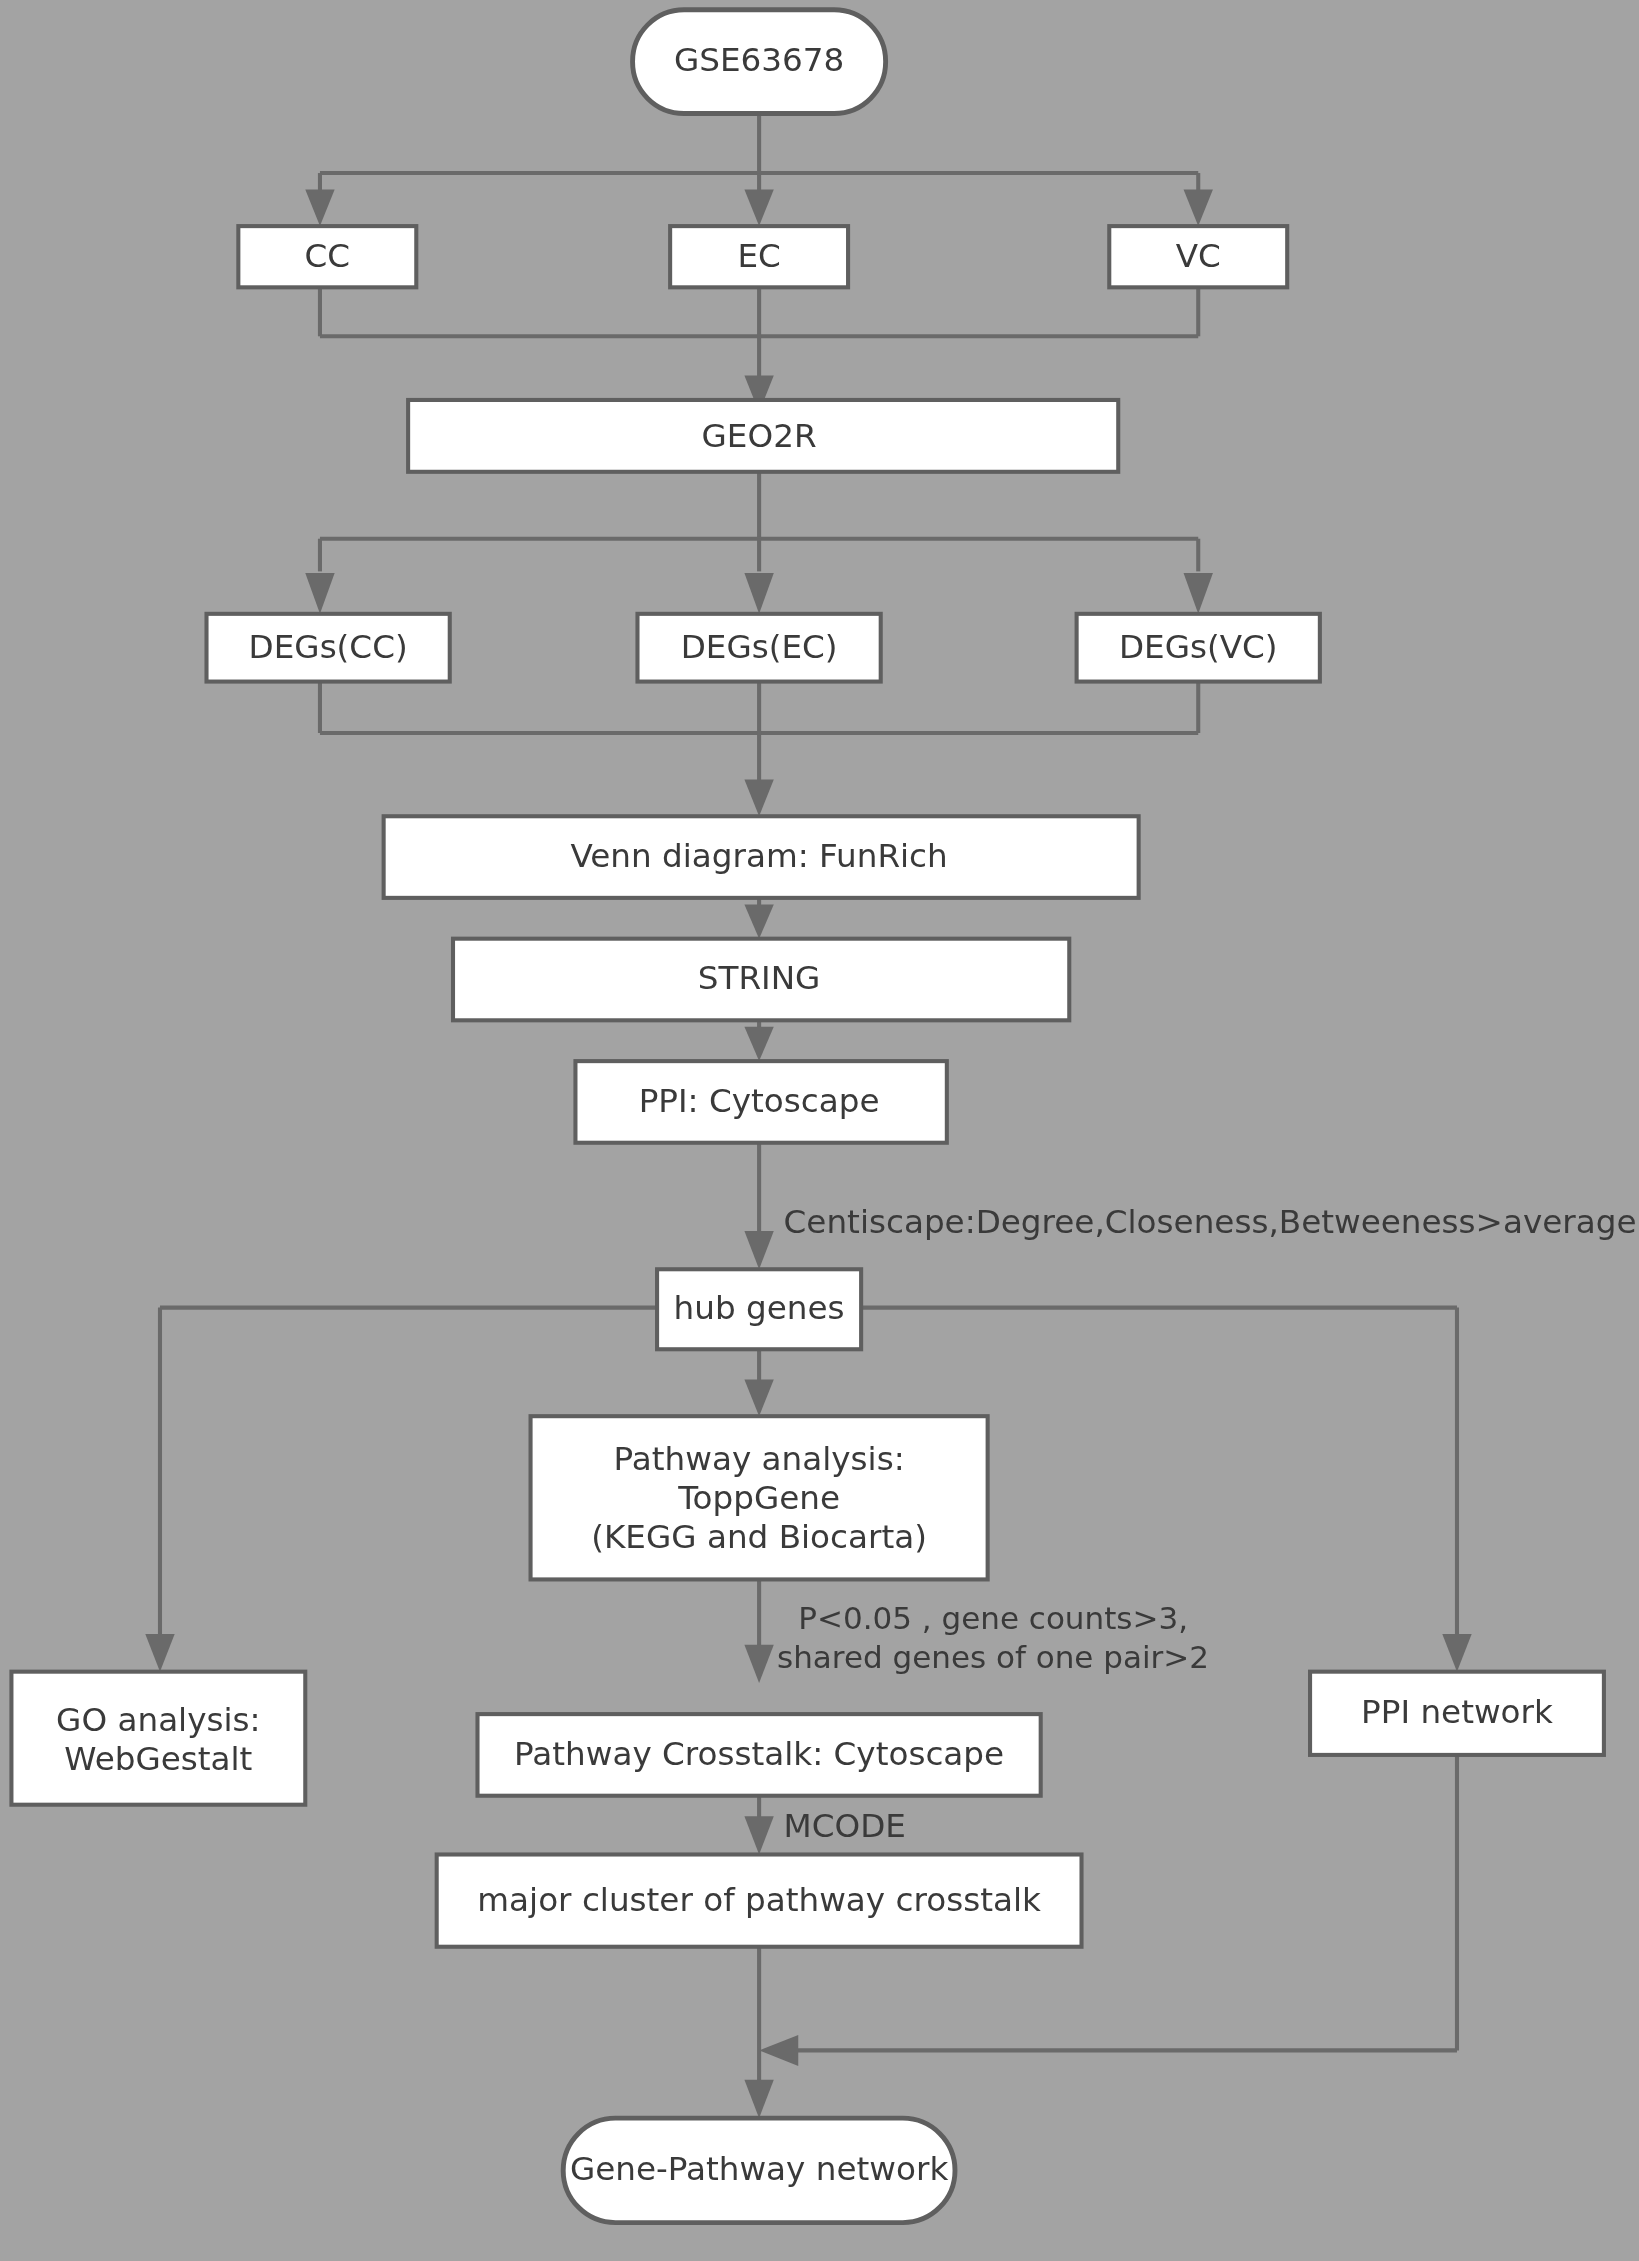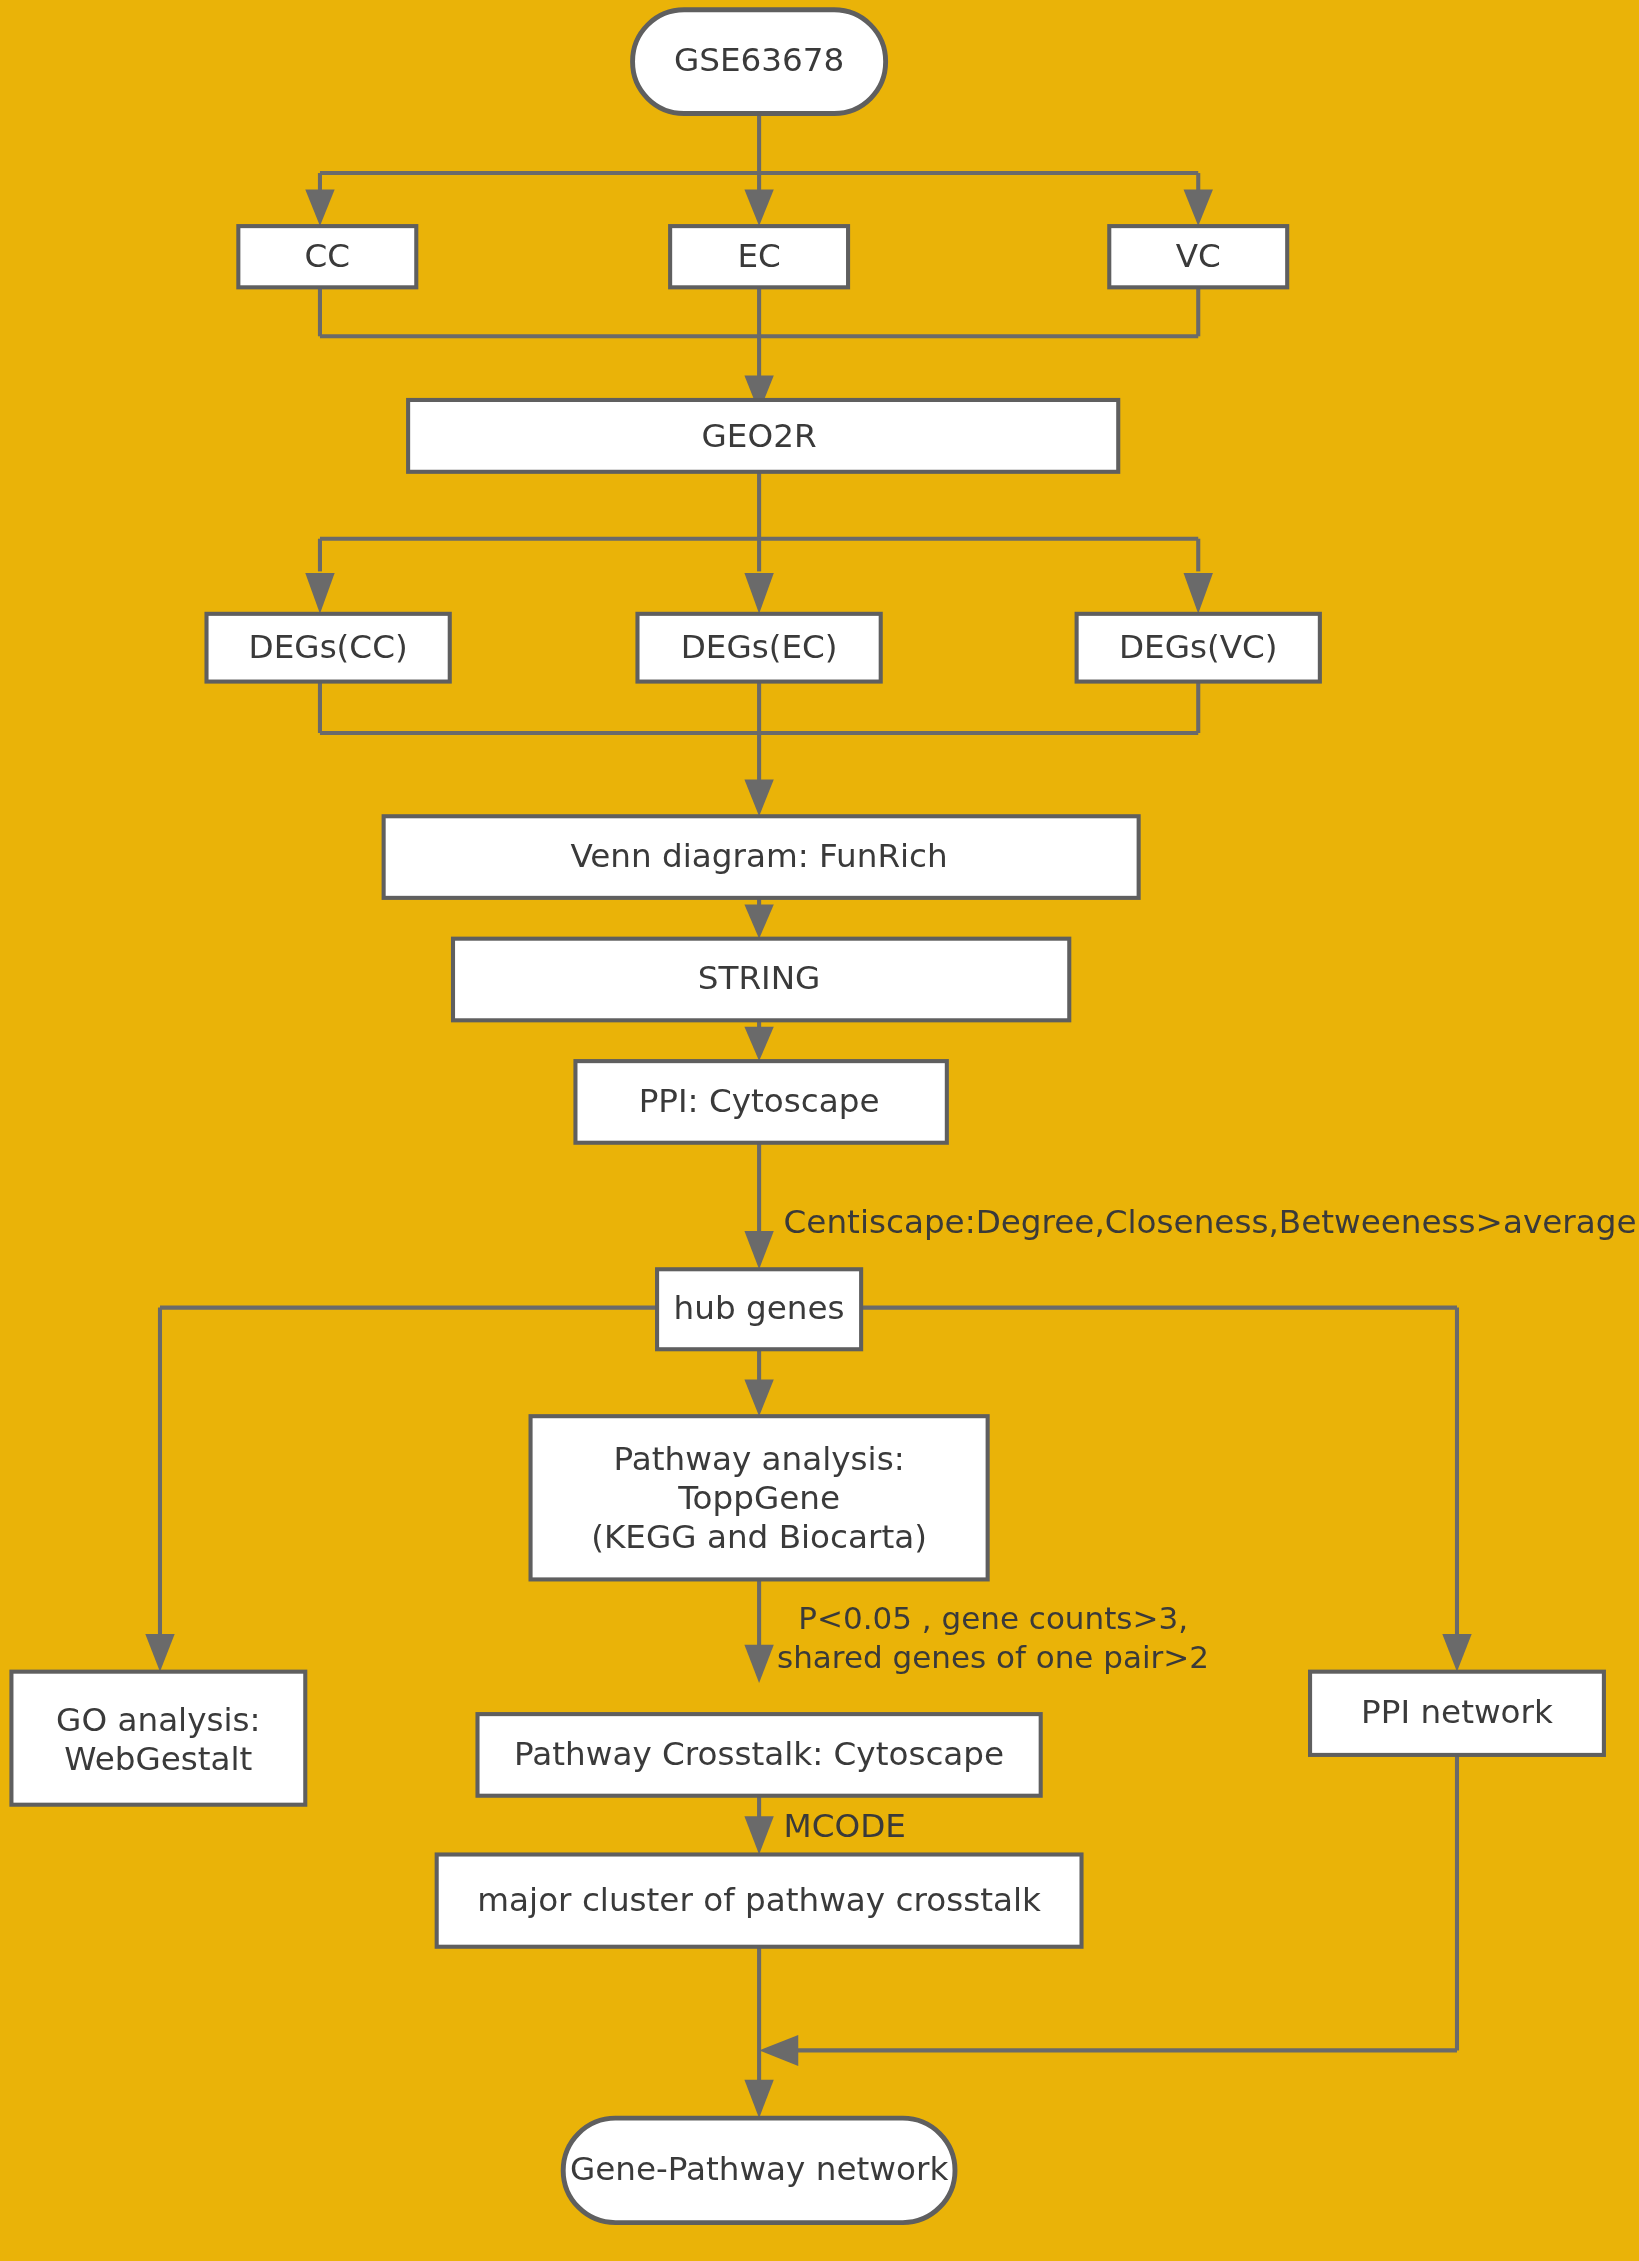--- a/index.html
+++ b/index.html
@@ -7,21 +7,21 @@
     padding: 0;
     background: #ffffff;
   }
   body {
     font-family: "DejaVu Sans", sans-serif;
   }
   #flow-root {
     position: relative;
     width: 1639px;
     height: 2261px;
-    background: #eab308;
+    background: #a3a3a3;
     overflow: hidden;
   }
   svg#flow-svg {
     position: absolute;
     left: 0;
     top: 0;
     width: 1639px;
     height: 2261px;
     display: block;
   }

